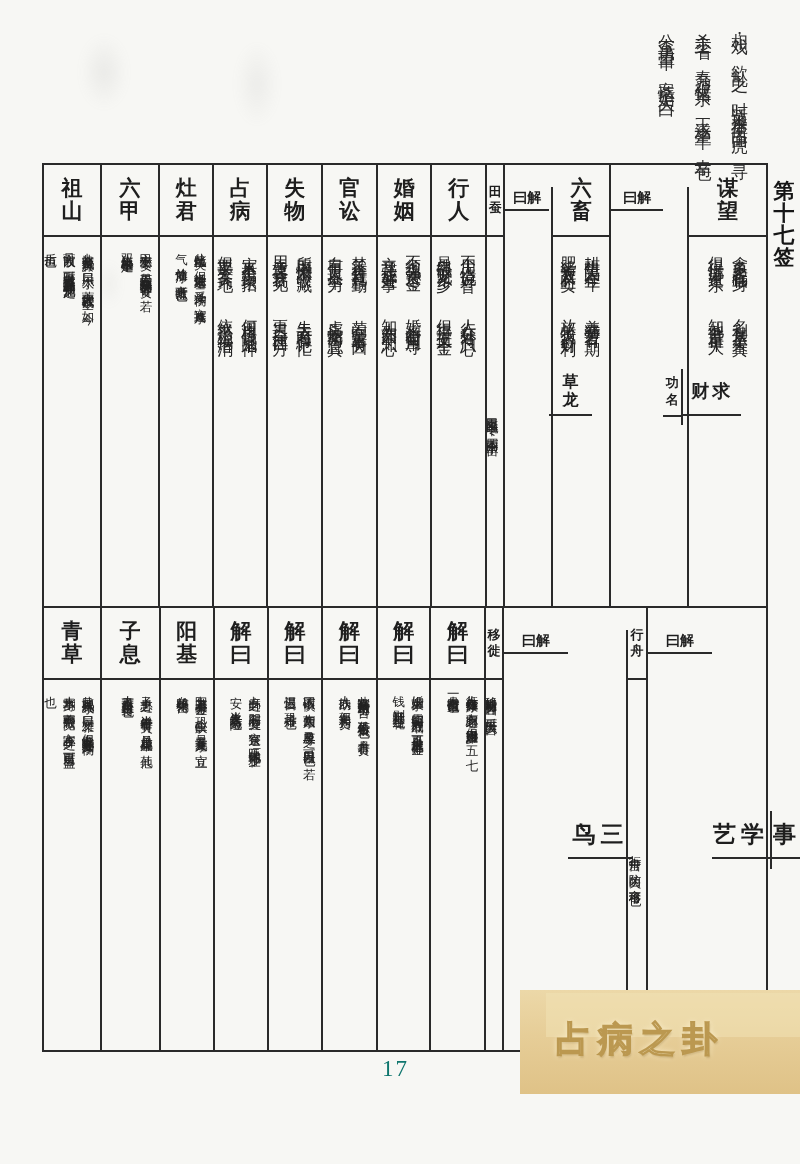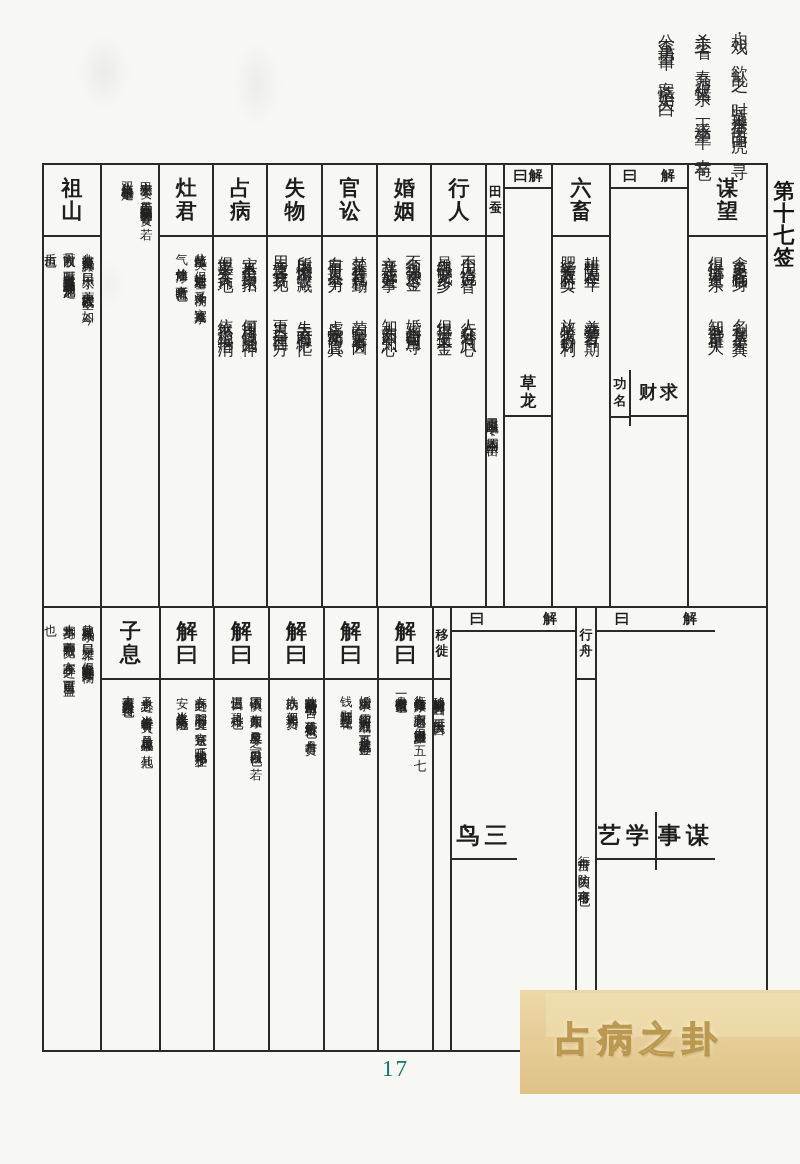--- a/index.html
+++ b/index.html
@@ -25,21 +25,21 @@
       border-bottom:2px solid #2a2a2a;font-weight:bold;flex:0 0 auto;box-sizing:border-box;}
   .hv{width:1.1em;line-height:1.1;text-align:center;font-size:21px;word-break:break-all;}
   .hv.sm{font-size:13px;line-height:1.25;}
   .hh{font-size:23px;letter-spacing:5px;white-space:nowrap;}
   .bd{flex:1;writing-mode:vertical-rl;text-orientation:upright;white-space:pre-line;
       padding:6px 3px 4px 2px;color:#222;box-sizing:border-box;overflow:hidden;}
   .prose{font-size:12.5px;letter-spacing:1px;line-height:1.5;}
   .verse{font-size:16px;letter-spacing:3.5px;line-height:1.5;padding-right:5px;}
   .verse.wide{padding-right:14px;}
   .center{text-align:center;}
-  .grp{display:flex;flex-direction:column;}
+  .grp{display:flex;flex-direction:row;margin-top:22px;}
   .grp-cols{display:flex;flex:1;align-items:center;}
   .grp-cols>*{box-sizing:border-box;}
   .grp-cols>*:not(:last-child){border-right:2px solid #2a2a2a;}
   .sp{height:24px;flex:0 0 auto;border-bottom:2px solid #2a2a2a;line-height:22px;
       font-weight:bold;font-size:14px;text-align:justify;text-align-last:justify;box-sizing:border-box;}
   .sp.n1{padding:0 12px;}
   .sp.n2{padding:0 8px;}
   .sp.w{padding:0 18px;}
   .hd2{height:48px;display:flex;align-items:center;justify-content:center;
        border-bottom:2px solid #2a2a2a;font-weight:bold;flex:0 0 auto;box-sizing:border-box;}
@@ -74,20 +74,23 @@
 <div class="abs band" id="band1">
   <div class="col" style="width:58px">
     <div class="hd">
         <span class="hv">祖山</span>
       </div>
     <div class="bd prose">卜此祖茔龙脉真　局口太小　葬穴太大找破空　如今
 骨而以敌　财丁旺者宜填浮青龙畔相朝井兜池之
 后吉也</div>
   </div>
   <div class="col" style="width:59px">
+    <div class="hd">
+        <span class="hv">六甲</span>
+      </div>
     <div class="bd prose">六甲生女平安　若生男宜按枝拜契神明养育平安　若
 双生应小心根基不足</div>
   </div>
   <div class="col" style="width:55px">
     <div class="hd">
         <span class="hv">灶君</span>
       </div>
     <div class="bd prose">此灶位虽美　但嫌灶前迫塞　受杀冲伤　宜遮掩杀
 气　灶前修净　烹煮叶吉也</div>
   </div>
@@ -174,30 +177,40 @@
     <div class="hd">
         <span class="hv">谋望</span>
       </div>
     <div class="bd verse wide">贪多更惹祸临身　　名利来从是未真
 但得忧游家道乐　　知他谁是百年人</div>
   </div>
 </div>
 
 <div class="abs band" id="band2">
   <div class="col" style="width:58px">
+    <div class="hd">
+        <span class="hv">青草</span>
+      </div>
     <div class="bd prose">此地灵脉真气小　局口文雅　但青龙畔空野受杀冲伤
 来水割身　葬穴不可宽阳　宜占小葬之　财丁可昌盛
 也</div>
   </div>
   <div class="col" style="width:59px">
     <div class="hd">
         <span class="hv">子息</span>
       </div>
     <div class="bd prose">卜子息之卦　肖牛者有得有失　总是虚花虚果　其他
 人有子可得而且善终也</div>
+  </div>
+  <div class="col" style="width:55px">
+    <div class="hd">
+        <span class="hv">阳基</span>
+      </div>
+    <div class="bd prose">卜阳基若丑未分金　恐生白蚁　是青龙受龙杀　宜立
+白雄鸡祭化吉</div>
   </div>
   <div class="col" style="width:54px">
     <div class="hd">
         <span class="hv">解曰</span>
       </div>
     <div class="bd prose">占病之卦　有阴邪交缠　宜祭送　吓天地保佑少壮平
 安　肖牛之老人防危险</div>
   </div>
   <div class="col" style="width:55px">
     <div class="hd">

